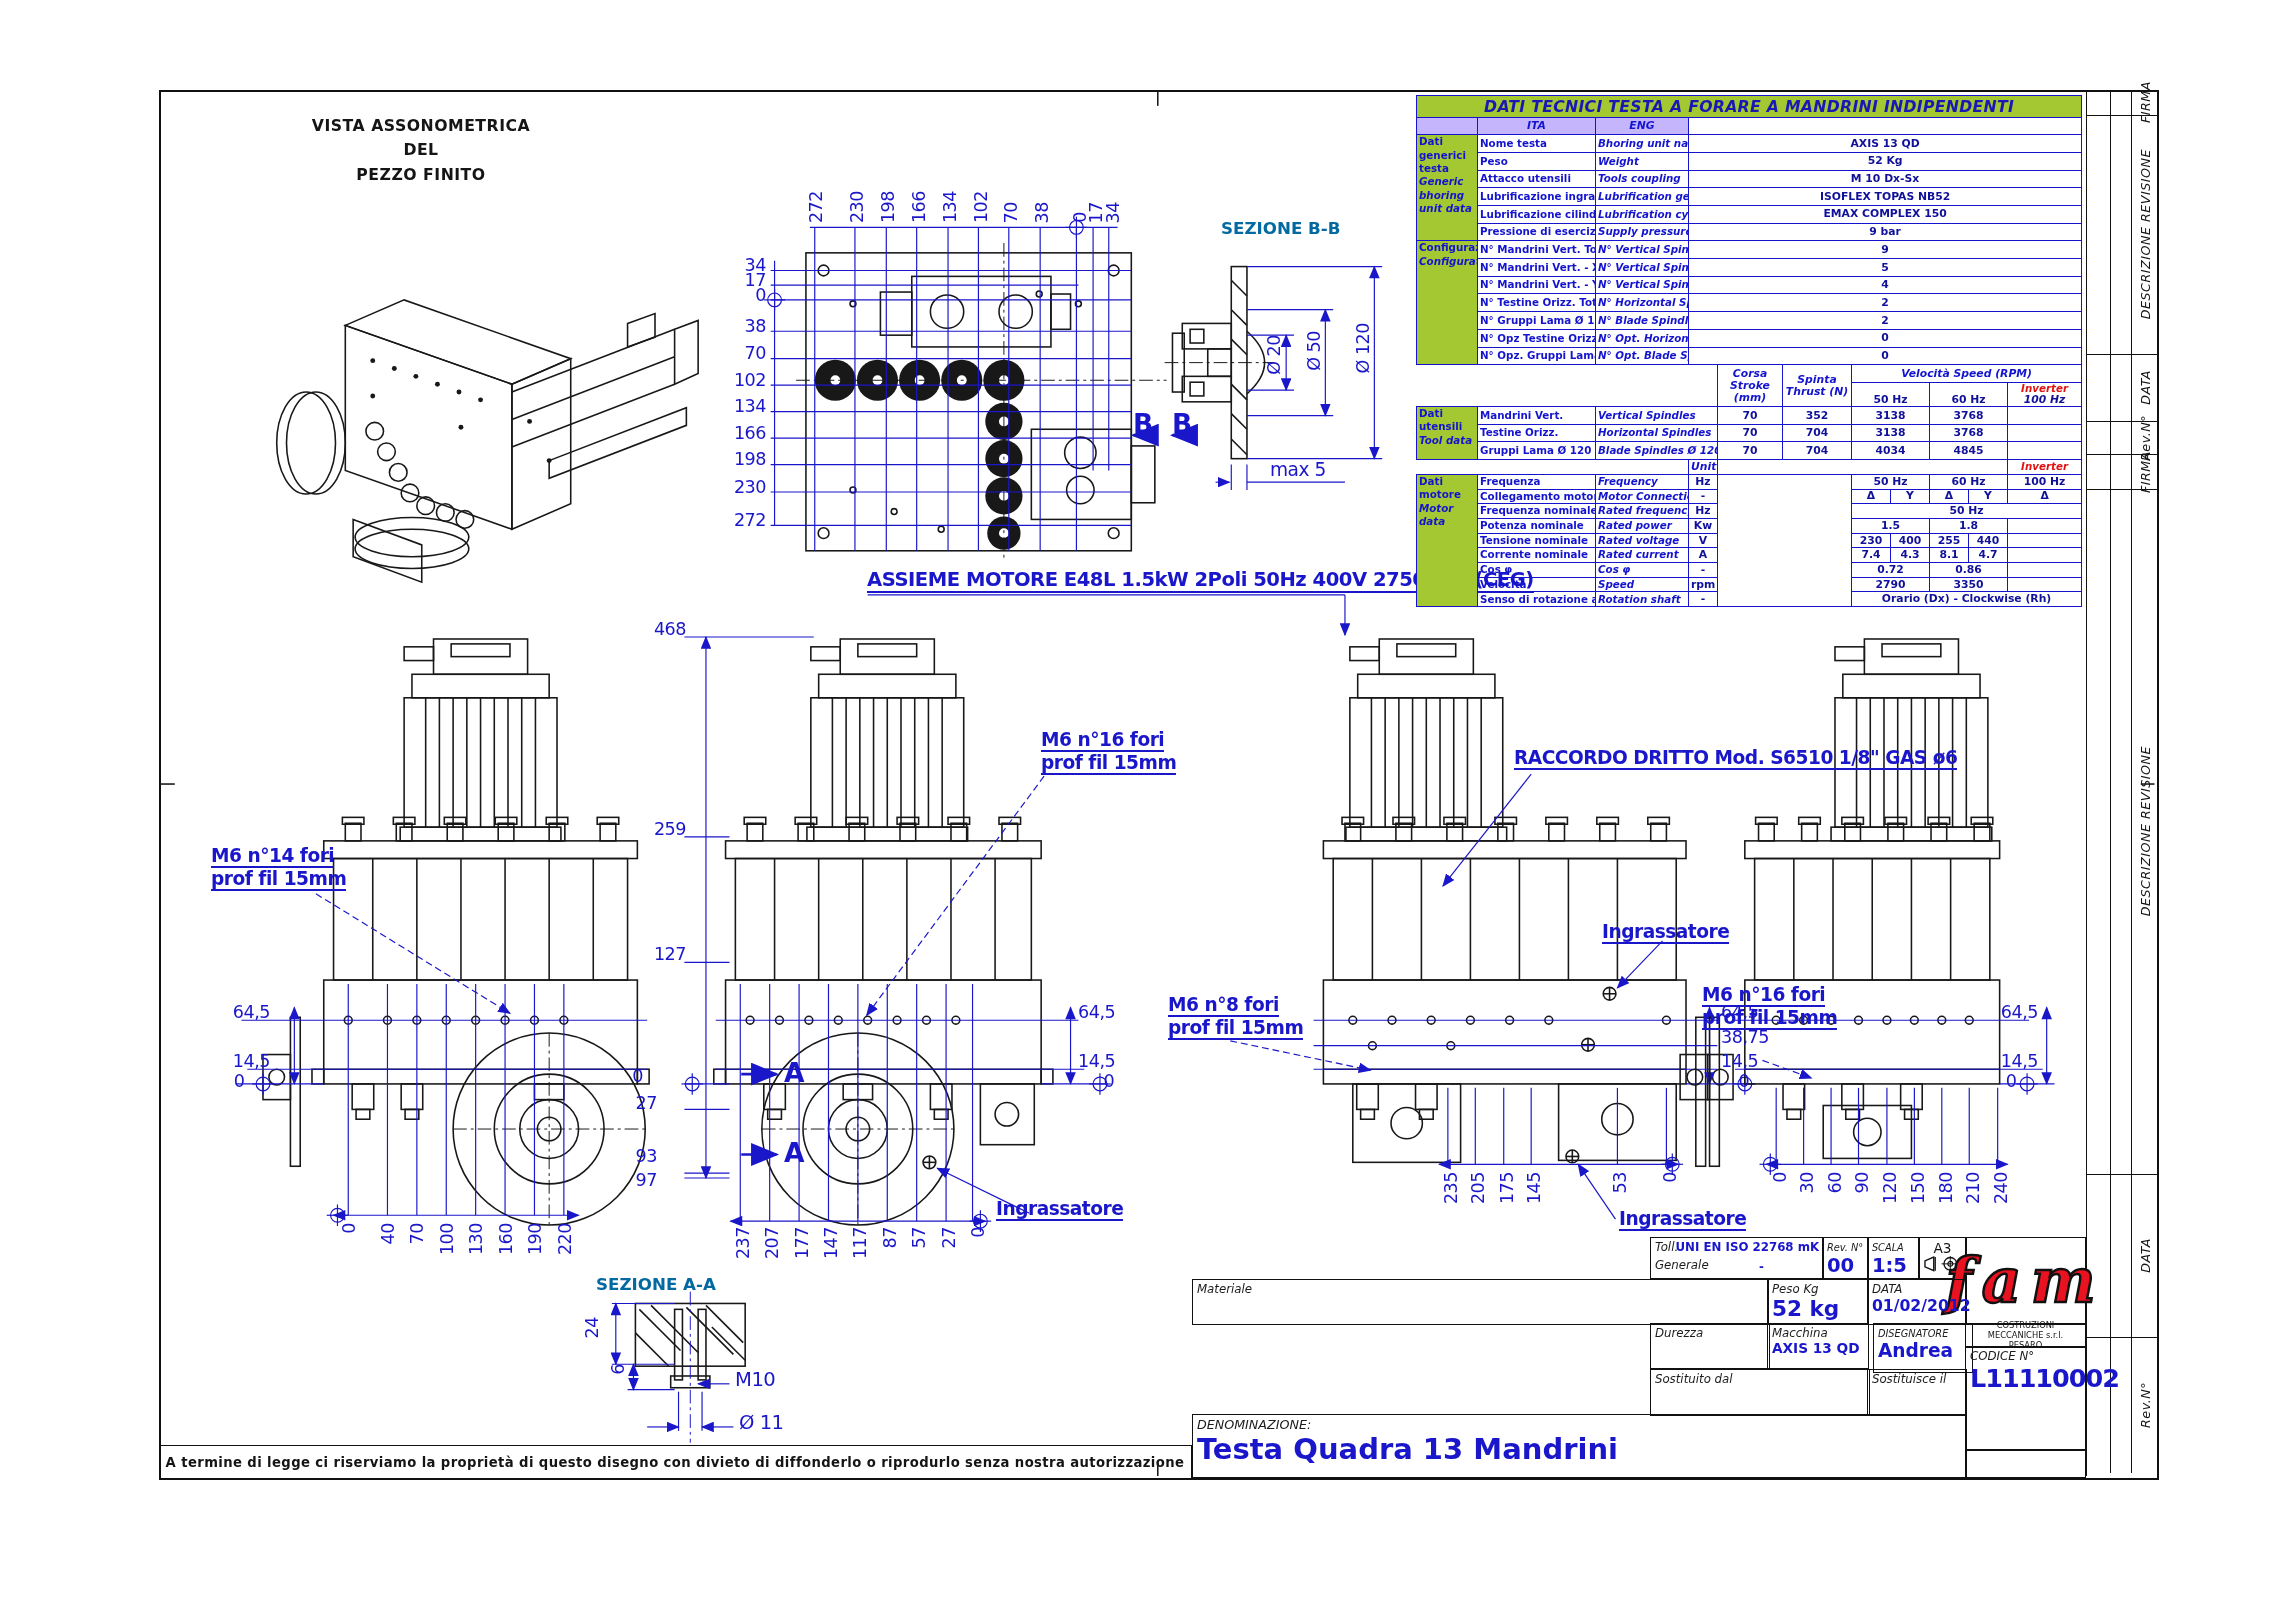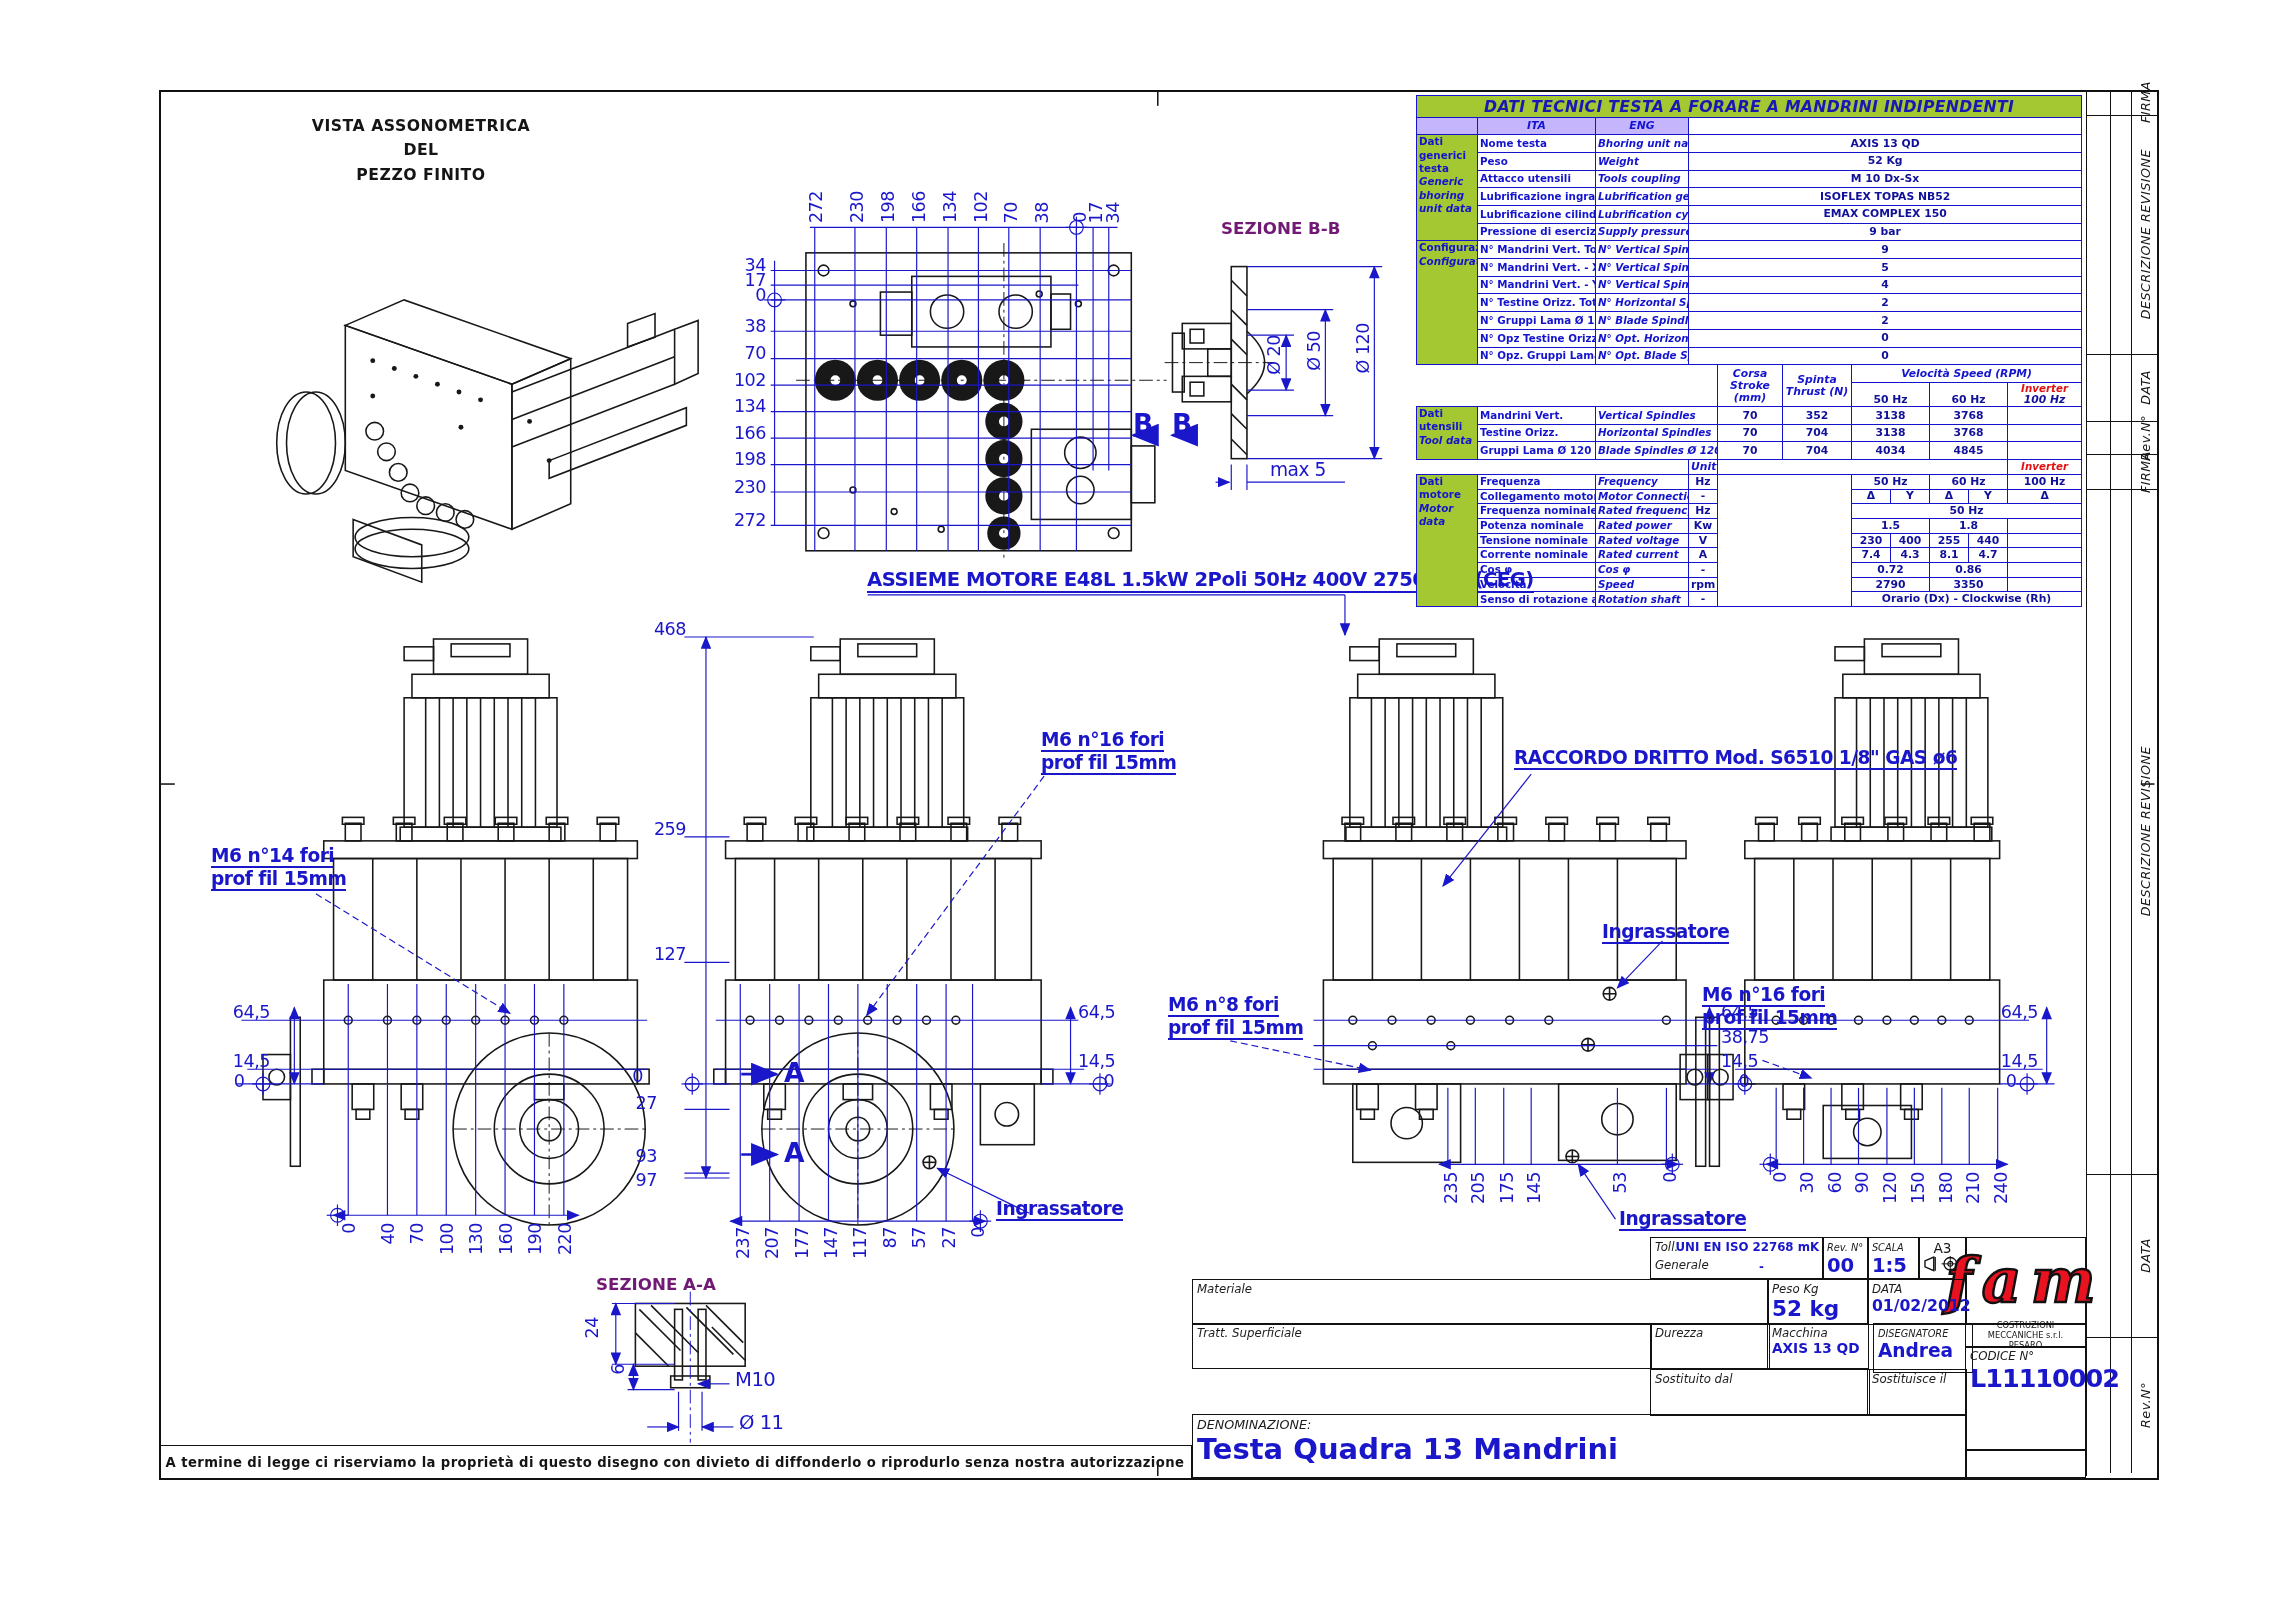--- a/index.html
+++ b/index.html
@@ -12,21 +12,21 @@
   .d{stroke:#1a16c9;fill:none;stroke-width:1.2;}
   .dt{stroke:#1a16c9;fill:none;stroke-width:2.6;}
   .cl{stroke-dasharray:14 4 3 4;stroke-width:1;}
   .dd{stroke-dasharray:7 4;}
   .dim{position:absolute;color:#1a16c9;font-size:17.6px;letter-spacing:-0.5px;white-space:nowrap;}
   .vnum{writing-mode:vertical-rl;transform:rotate(180deg);}
   .callout{position:absolute;color:#1a16c9;font-size:18.6px;font-weight:bold;letter-spacing:-0.5px;white-space:nowrap;}
   .callout .ul{display:inline-block;border-bottom:2px solid #1a16c9;}
   .iso-title{position:absolute;left:284px;top:114px;width:274px;text-align:center;
              font-size:15.7px;font-weight:bold;letter-spacing:0.5px;line-height:1.55;}
-  .secttl{position:absolute;color:#701a75;font-size:16.7px;font-weight:bold;}
+  .secttl{position:absolute;color:#0369a1;font-size:16.7px;font-weight:bold;}
   .blab{position:absolute;color:#1a16c9;font-size:26.5px;font-weight:bold;}
   
   .scale{position:absolute;}
   .scale span{position:absolute;color:#1a16c9;font-size:17.6px;letter-spacing:-0.5px;}
   #ts-top{left:804px;top:149px;width:323px;height:74px;}
   #ts-top span{bottom:0;}
   #ts-top span:nth-child(1){left:2px}#ts-top span:nth-child(2){left:43px}#ts-top span:nth-child(3){left:74px}
   #ts-top span:nth-child(4){left:105px}#ts-top span:nth-child(5){left:136px}#ts-top span:nth-child(6){left:167px}
   #ts-top span:nth-child(7){left:197px}#ts-top span:nth-child(8){left:228px}#ts-top span:nth-child(9){left:266px}
   #ts-top span:nth-child(10){left:282px}#ts-top span:nth-child(11){left:299px}
@@ -1040,22 +1040,20 @@
       <span class="logo">fam</span>
       </div>
     <div class="cell" style="left:0;top:42px;width:577px;height:46px">
       <span class="flab">Materiale</span></div>
     <div class="cell" style="left:575px;top:42px;width:102px;height:46px">
       <span class="flab">Peso Kg</span><br>
       <span class="bval" style="font-size:21.6px">52 kg</span></div>
     <div class="cell" style="left:675px;top:42px;width:100px;height:46px">
       <span class="flab">DATA</span><br>
       <span class="bval" style="font-size:15.7px">01/02/2012</span></div>
-    <div class="cell" style="left:0;top:86px;width:460px;height:46px">
-      <span class="flab">Tratt. Superficiale</span></div>
     <div class="cell" style="left:458px;top:86px;width:120px;height:46px">
       <span class="flab">Durezza</span></div>
     <div class="cell" style="left:575px;top:86px;width:102px;height:46px">
       <span class="flab">Macchina</span><br>
       <span class="bval" style="font-size:13.7px">AXIS 13 QD</span></div>
     <div class="cell" style="left:681px;top:86px;width:100px;height:50px">
       <span class="flab" style="font-size:9.8px">DISEGNATORE</span><br>
       <span class="bval" style="font-size:18.6px">Andrea</span></div>
     <div class="cell" style="left:773px;top:86px;width:121px;height:24.5px;font-size:8.3px;
          display:flex;align-items:center;text-align:center">

